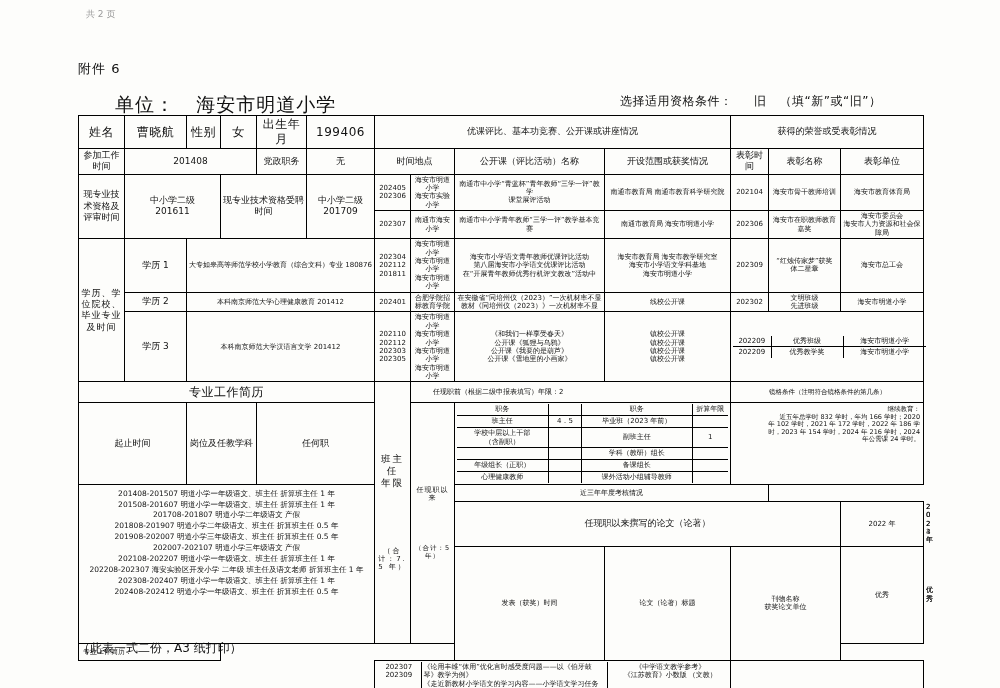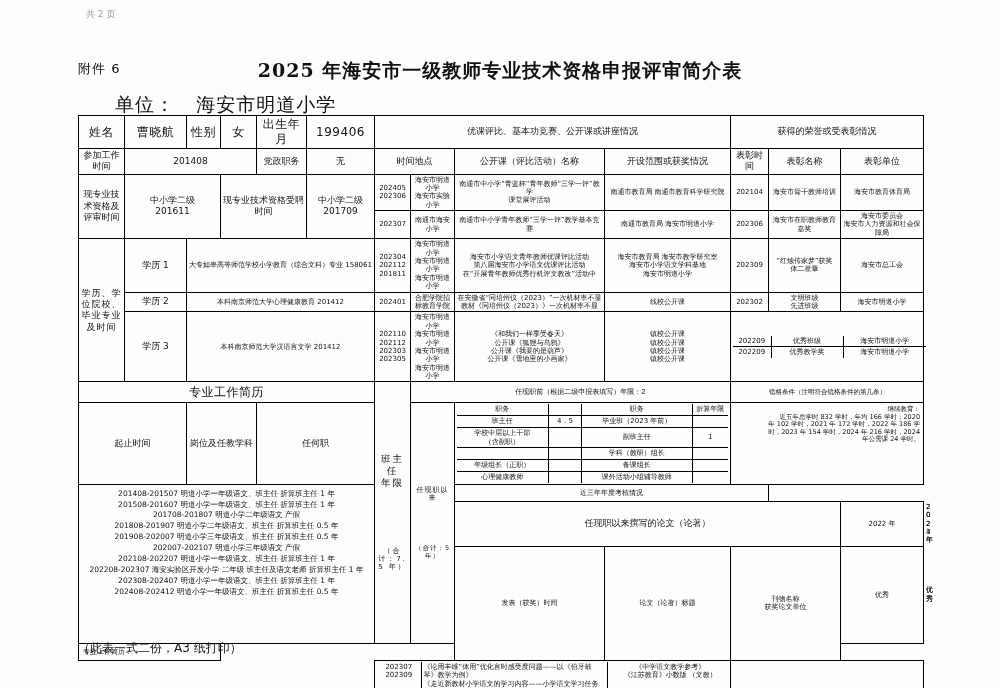--- a/index.html
+++ b/index.html
@@ -46,24 +46,28 @@
   .vtxt{font-size:9.5px;letter-spacing:2px;}
   .exp{font-size:7.5px;line-height:1.45;text-align:left;}
 </style>
 </head>
 <body>
 
 <div class="page">
 
   <div class="corner">共 2 页</div>
   <div class="attach">附件 6</div>
-  <div class="title">2025 年海安市一级教师专业技术资格申报评审简介表</div>
   <div class="unit">
     <span>单位：</span>
     &nbsp;&nbsp;<span>海安市明道小学</span>
+  </div>
+  <div class="cond">
+    <span>选择适用资格条件：</span>
+    &nbsp;&nbsp;&nbsp;&nbsp;<span>旧</span>
+    &nbsp;&nbsp;<span>（填“新”或“旧”）</span>
   </div>
 
   <table class="main">
     <colgroup>
       <col style="width:46px">
         <col style="width:62px">
         <col style="width:34px">
         <col style="width:36px">
       <col style="width:50px">
         <col style="width:68px">
@@ -134,21 +138,21 @@
       <td class="tiny">202306</td>
       <td class="tiny" style="white-space:pre-line">海安市在职教师教育
 嘉奖</td>
       <td class="tiny" style="white-space:pre-line">海安市委员会
 海安市人力资源和社会保障局</td>
     </tr>
 
     <tr>
       <td rowspan="3" class="lbl2" style="white-space:pre-line;letter-spacing:1px">学历、学位院校、毕业专业及时间</td>
       <td class="lbl2">学历 1</td>
-      <td colspan="4" class="tiny">大专如皋高等师范学校小学教育（综合文科）专业 158061</td>
+      <td colspan="4" class="tiny">大专如皋高等师范学校小学教育（综合文科）专业 180876</td>
       <td class="tiny" style="white-space:pre-line">202304
 202112
 201811</td>
       <td class="tiny" style="white-space:pre-line">海安市明道小学
 海安市明道小学
 海安市明道小学</td>
       <td class="tiny" style="white-space:pre-line">海安市小学语文青年教师优课评比活动
 第八届海安市小学语文优课评比活动
 在“开展青年教师优秀行机评文教改”活动中</td>
       <td class="tiny" style="white-space:pre-line">海安市教育局  海安市教学研究室
@@ -217,21 +221,21 @@
     </tr>
 
     <tr>
       <td colspan="6" class="lbl" style="height:18px">专业工作简历</td>
       <td rowspan="6" class="vtxt" style="white-space:pre-line">
         <div style="white-space:pre-line">班主任
 年限</div>
         <div style="height:34px"></div>
         <div class="tiny">（合计：7.5 年）</div>
       </td>
-      <td colspan="3" class="tiny" style="text-align:center;padding-left:22px;height:16px">任现职前（根据二级申报表填写）年限：2</td>
+      <td colspan="3" class="tiny" style="text-align:left;padding-left:22px;height:16px">任现职前（根据二级申报表填写）年限：2</td>
       <td colspan="3" class="xtiny" style="text-align:center;padding-left:3px">镜格条件（注明符合镜格条件的第几条）</td>
     </tr>
 
     <tr>
       <td colspan="2" class="lbl2" style="height:16px">起止时间</td>
       <td colspan="2" class="lbl2">岗位及任教学科</td>
       <td colspan="2" class="lbl2">任何职</td>
 
       <td rowspan="5" class="tiny" style="white-space:pre-line;letter-spacing:1px;width:36px">
         <div>任现职以来</div>

